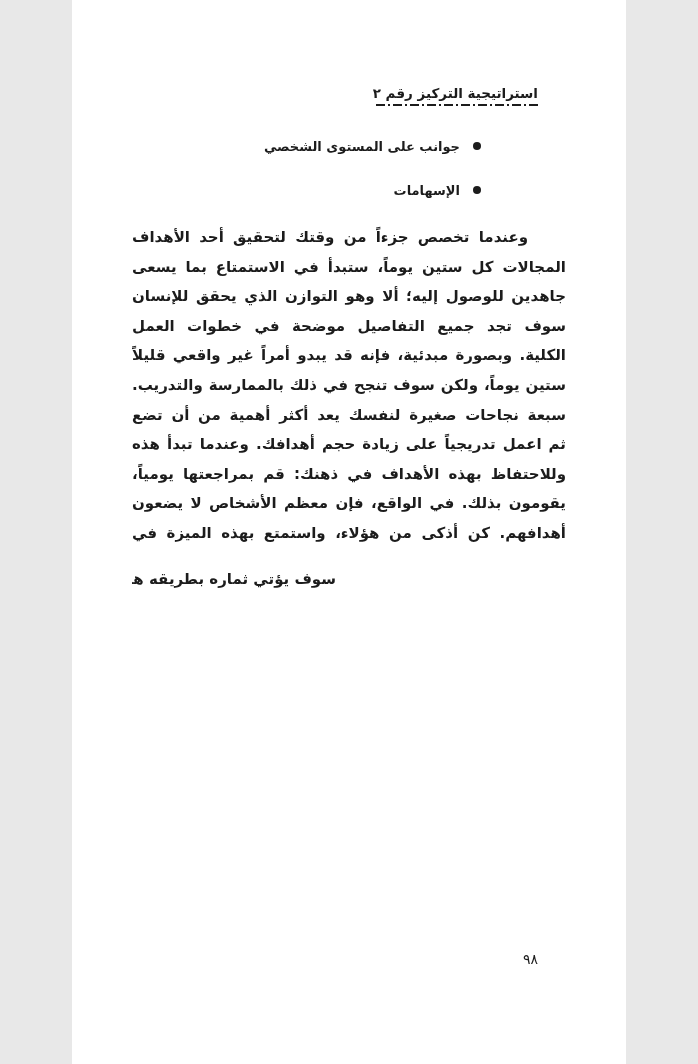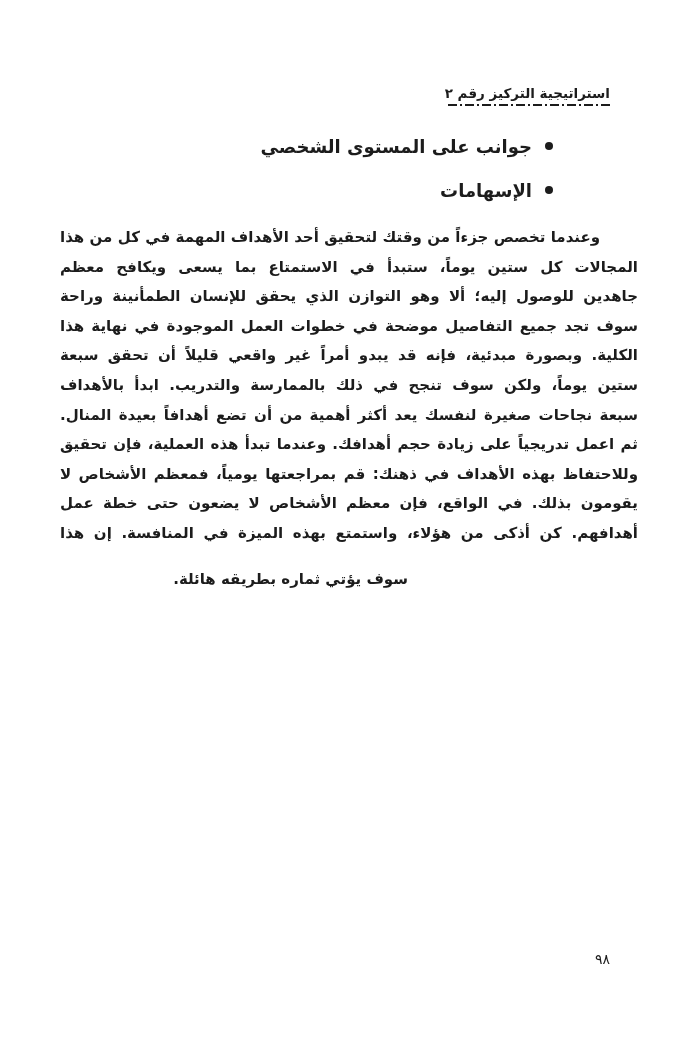--- a/index.html
+++ b/index.html
@@ -2,21 +2,21 @@
 <html lang="ar"><head>
 <meta charset="utf-8">
 <style>
   html, body {
     margin: 0;
     padding: 0;
     background: #e8e8e8;
   }
   .page {
     position: relative;
-    width: 698px;
+    width: 554px;
     height: 1064px;
     margin: 0 auto;
     background: #ffffff;
     direction: rtl;
     font-family: "DejaVu Sans", sans-serif;
     color: #1c1c1c;
     overflow: hidden;
   }
   .header {
     position: absolute;
@@ -45,21 +45,21 @@
   .bullets {
     position: absolute;
     top: 133px;
     right: 145px;
   }
   .bullet-item {
     display: flex;
     direction: rtl;
     align-items: center;
     white-space: nowrap;
-    font-size: 18px;
+    font-size: 13px;
     font-weight: bold;
     height: 26px;
   }
   .bullet-item + .bullet-item {
     margin-top: 18px;
   }
   .bullet-dot {
     width: 8px;
     height: 8px;
     border-radius: 50%;

